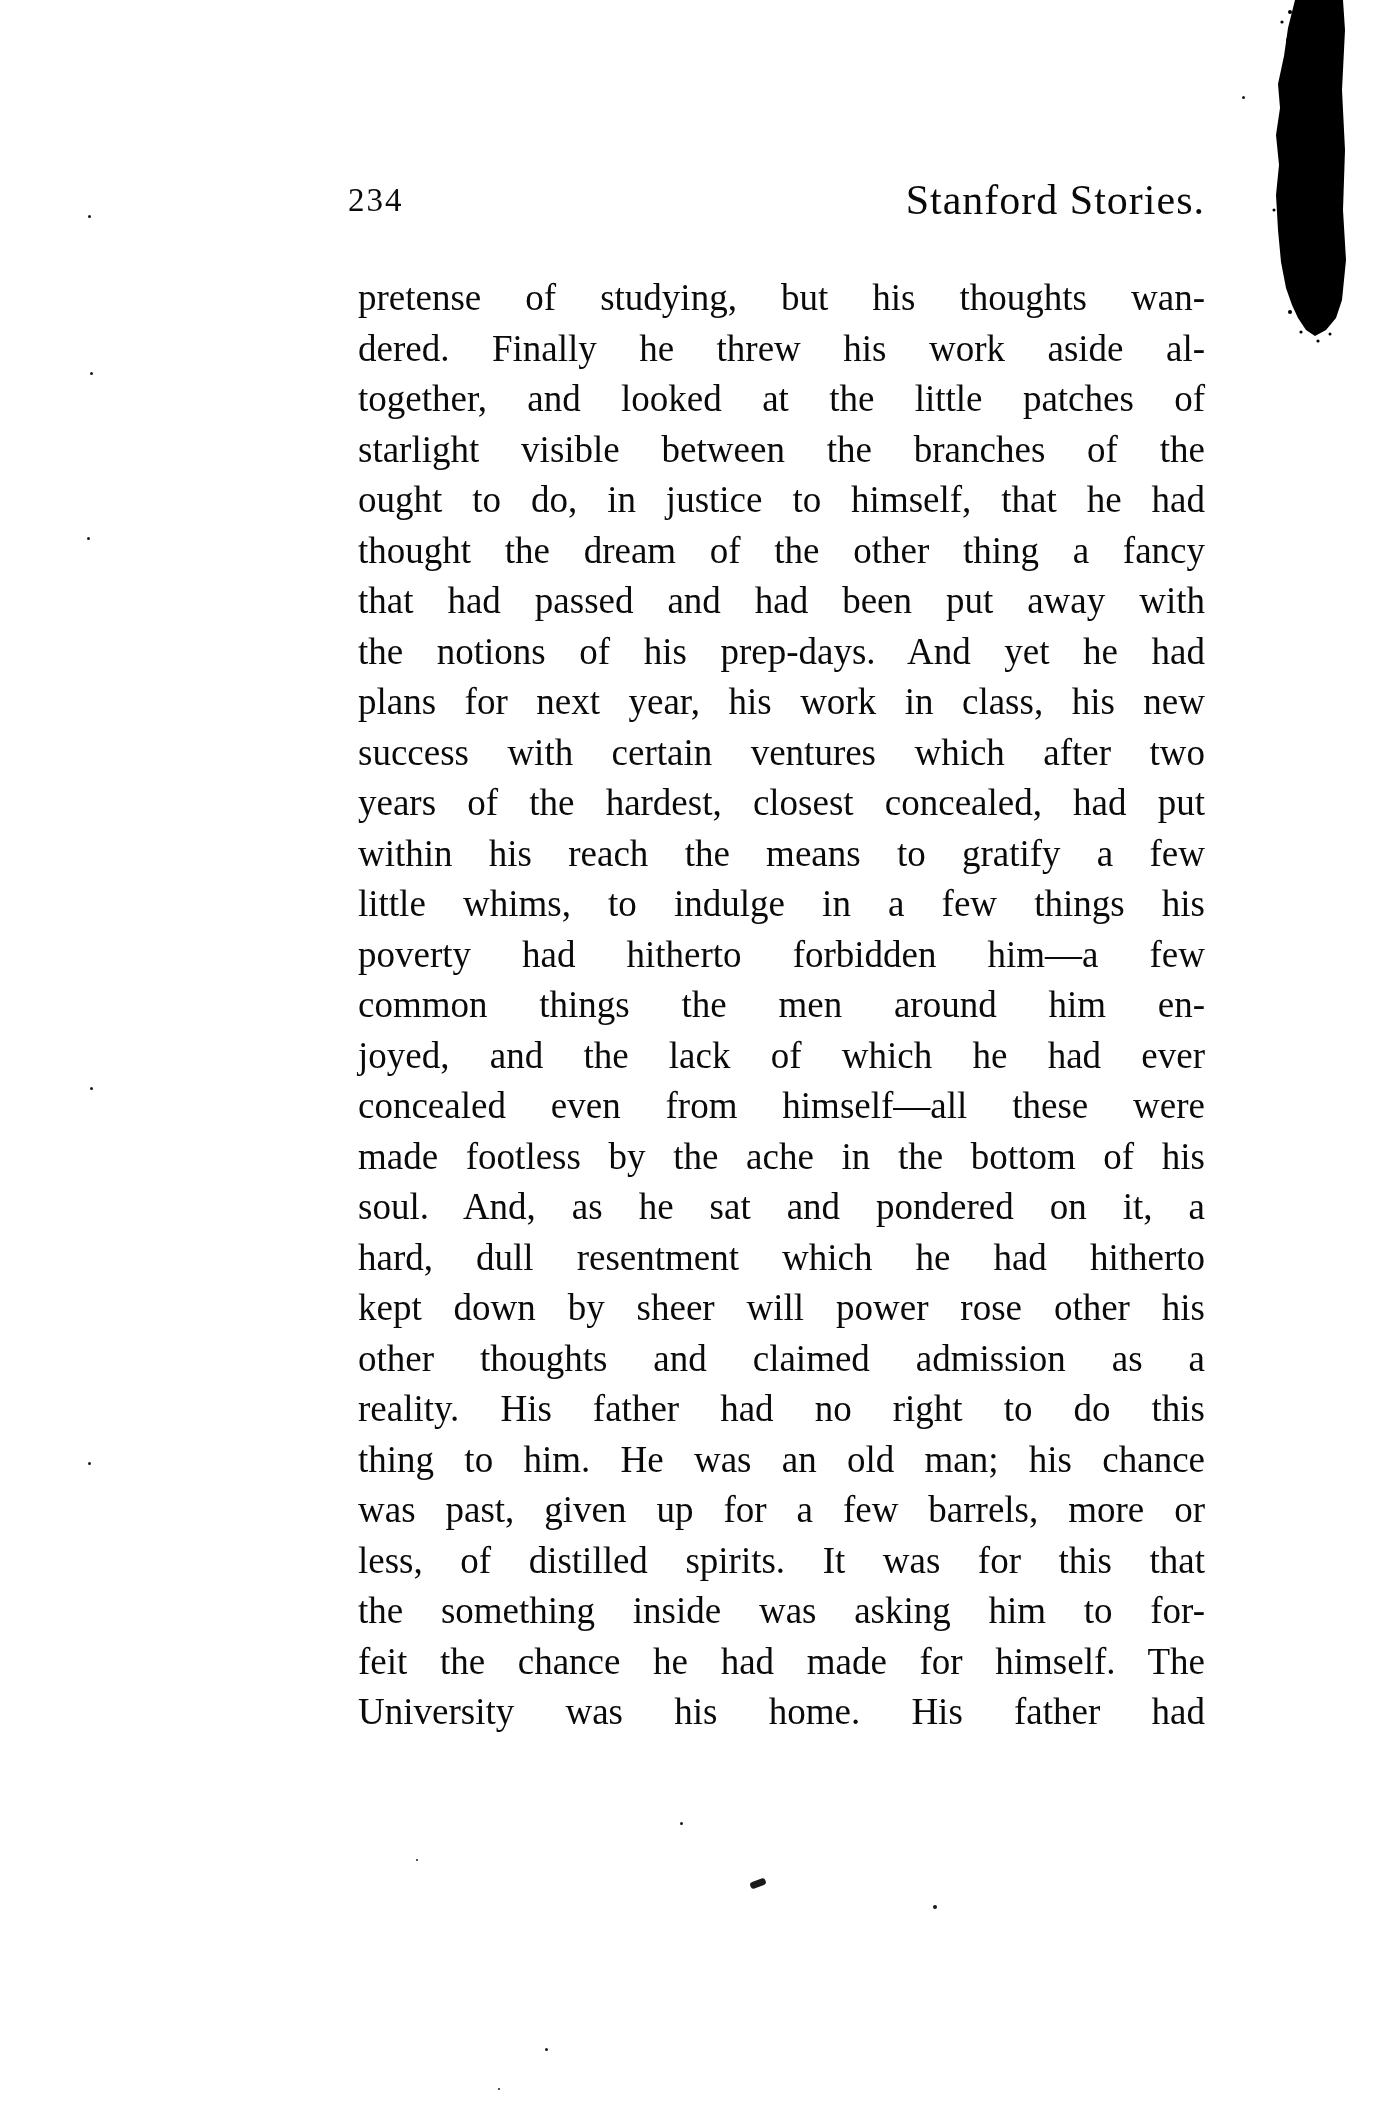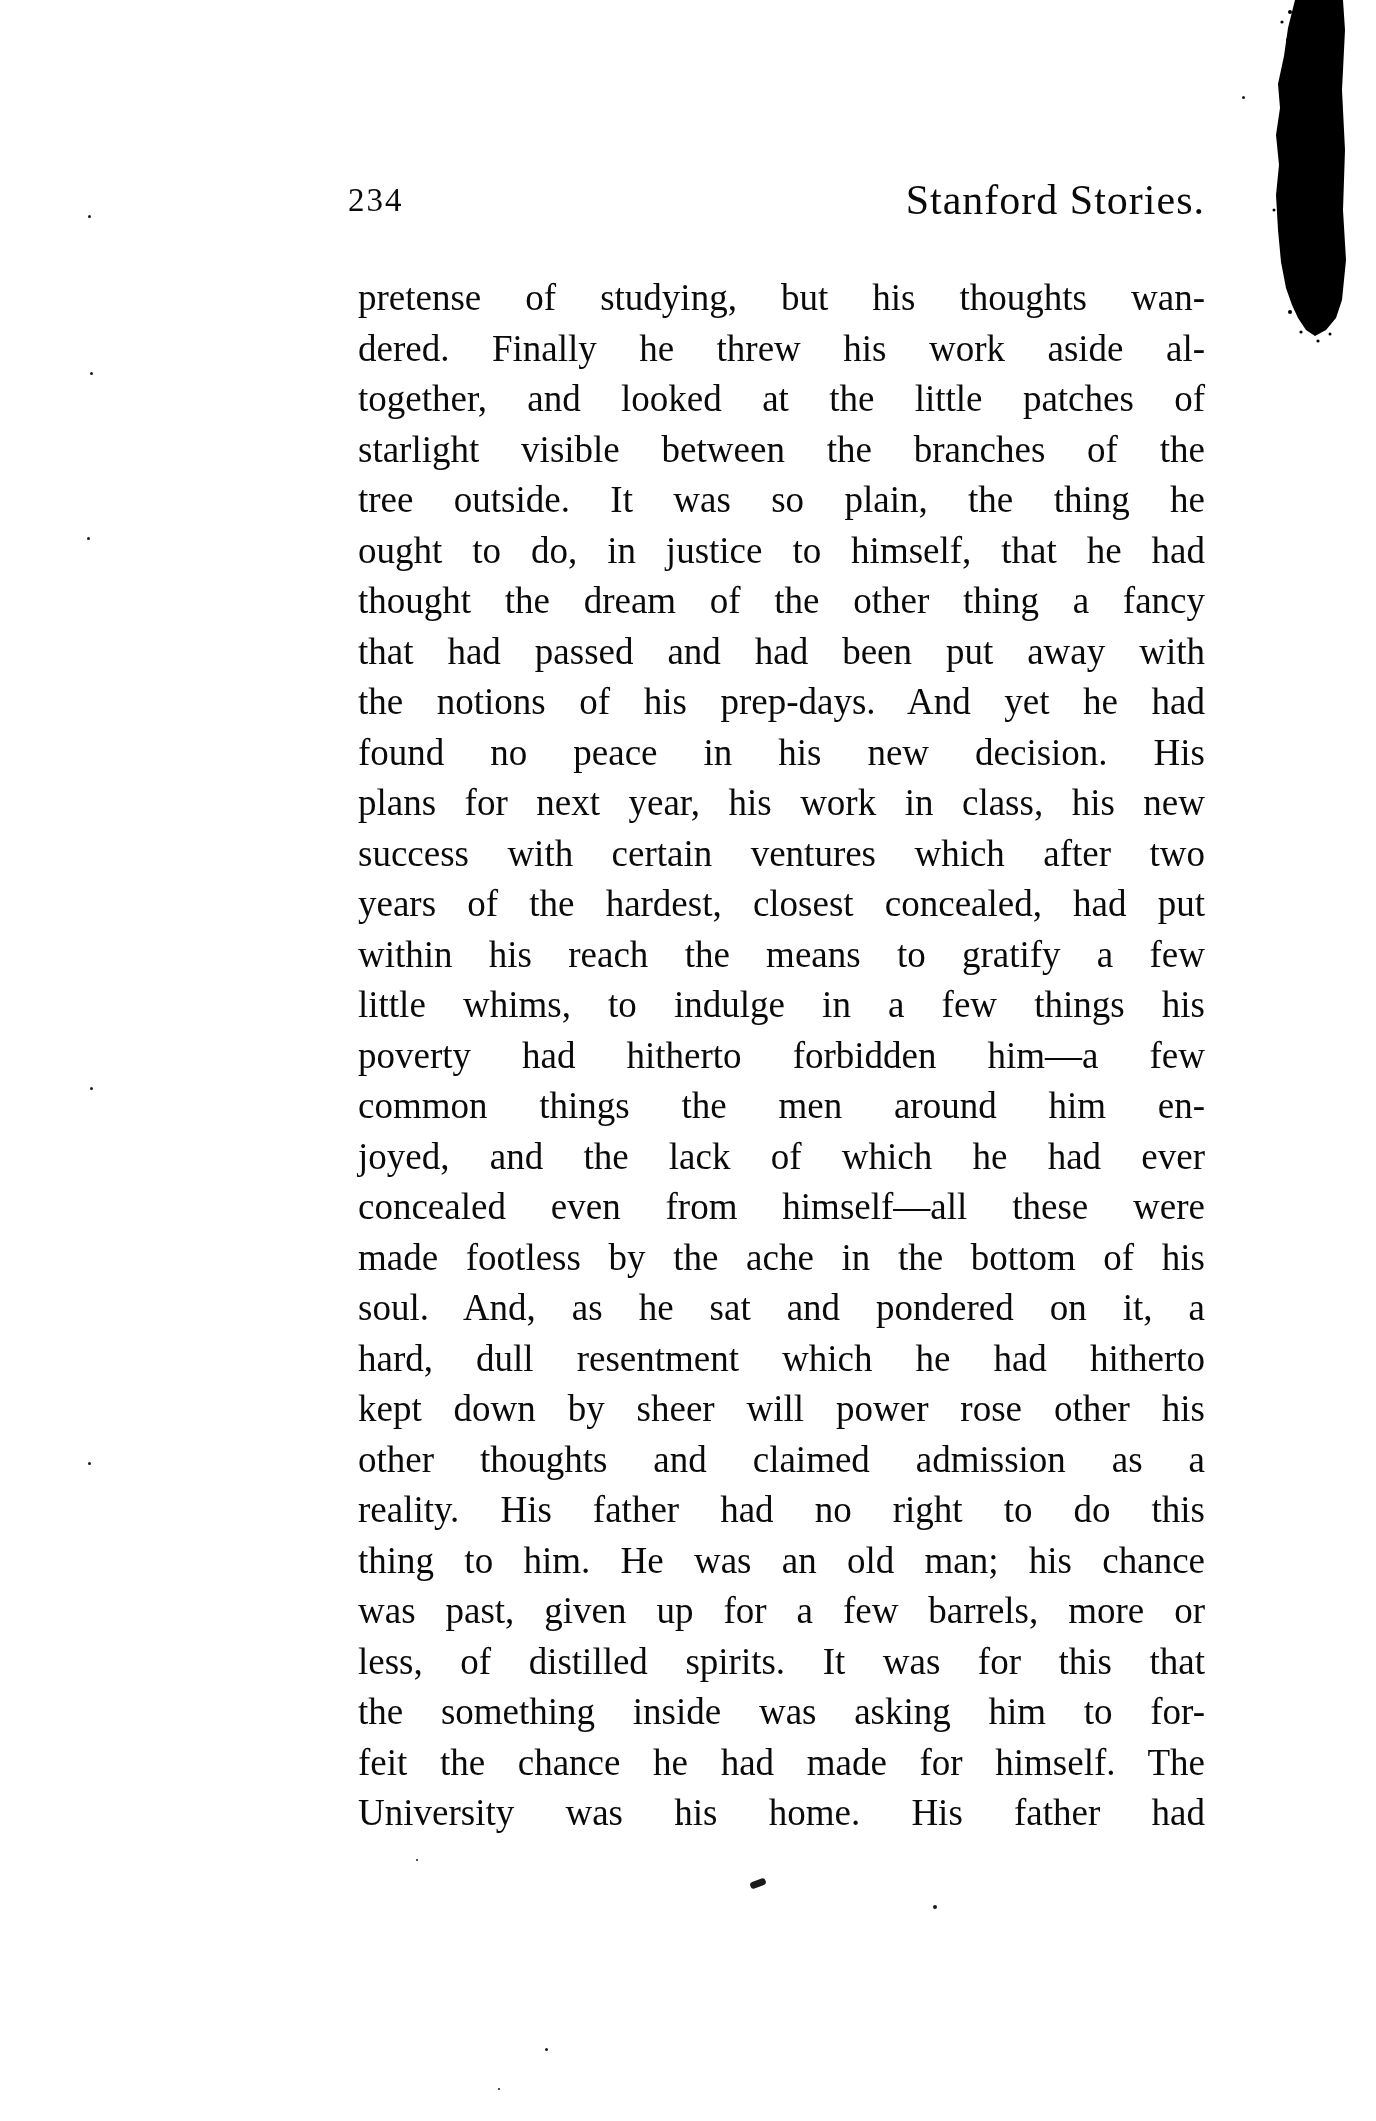--- a/index.html
+++ b/index.html
@@ -76,26 +76,24 @@
   <div class="header">
     <span class="pagenum">234</span>
     <span class="running-title">Stanford Stories.</span>
   </div>
 
   <div class="body-text">
       <div class="line">pretense of studying, but his thoughts wan-</div>
       <div class="line">dered. Finally he threw his work aside al-</div>
       <div class="line">together, and looked at the little patches of</div>
       <div class="line">starlight visible between the branches of the</div>
-      <div class="line">tree outside. It was so plain, the thing he</div>
       <div class="line">ought to do, in justice to himself, that he had</div>
       <div class="line">thought the dream of the other thing a fancy</div>
       <div class="line">that had passed and had been put away with</div>
       <div class="line">the notions of his prep-days. And yet he had</div>
-      <div class="line">found no peace in his new decision. His</div>
       <div class="line">plans for next year, his work in class, his new</div>
       <div class="line">success with certain ventures which after two</div>
       <div class="line">years of the hardest, closest concealed, had put</div>
       <div class="line">within his reach the means to gratify a few</div>
       <div class="line">little whims, to indulge in a few things his</div>
       <div class="line">poverty had hitherto forbidden him—a few</div>
       <div class="line">common things the men around him en-</div>
       <div class="line">joyed, and the lack of which he had ever</div>
       <div class="line">concealed even from himself—all these were</div>
       <div class="line">made footless by the ache in the bottom of his</div>

